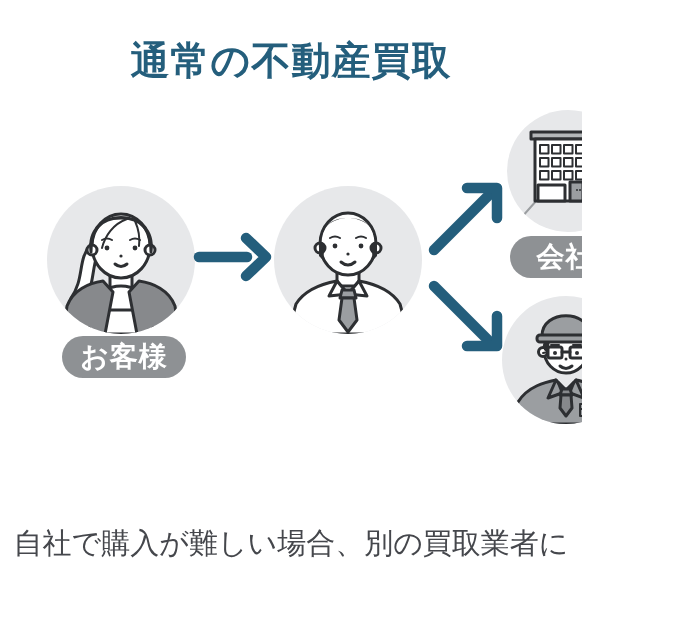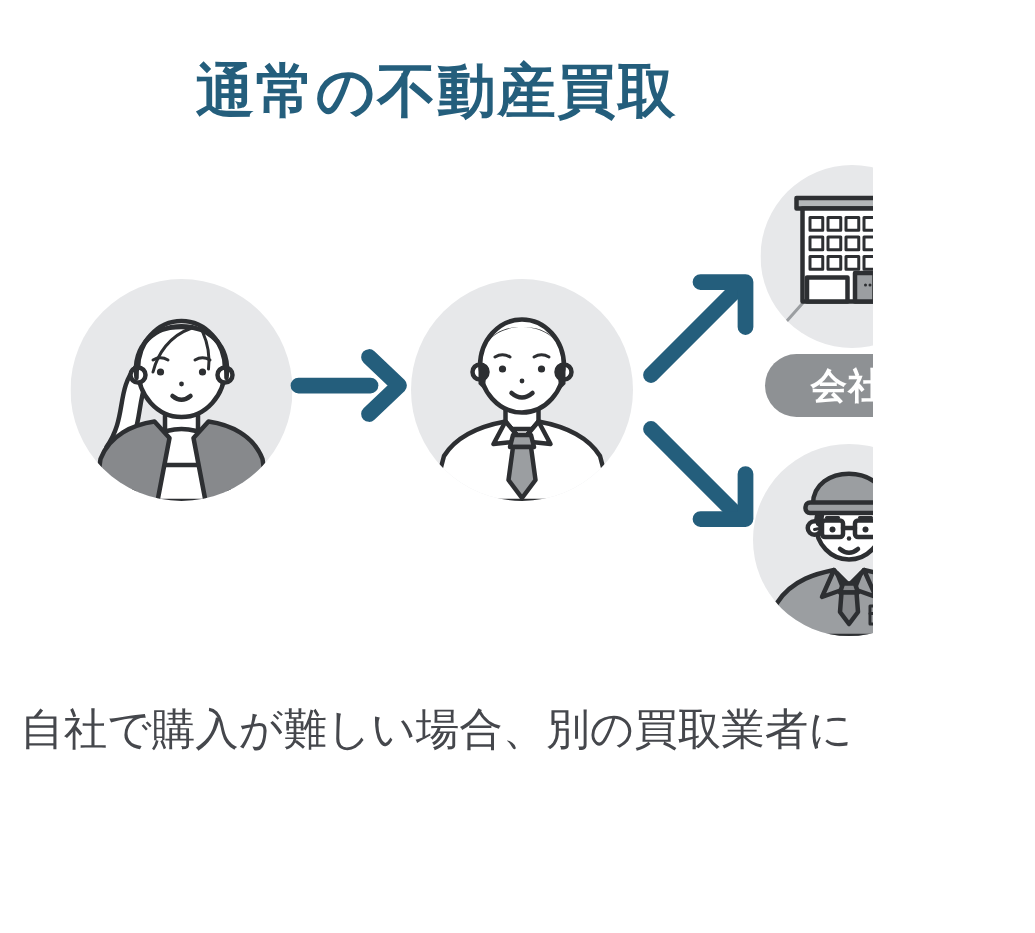--- a/index.html
+++ b/index.html
@@ -15,33 +15,33 @@
   .title {
     position:absolute; top:34px; left:0; width:100%;
     text-align:center; font-size:39px; font-weight:bold;
     color:var(--accent,#245e7c); letter-spacing:1px;
   }
   .avatar { position:absolute; }
   .avatar svg { display:block; width:100%; height:100%; }
   .pill {
     position:absolute; display:flex; align-items:center; justify-content:center;
     background:var(--pill-bg,#8e9194); color:var(--pill-text,#fff);
-    font-weight:bold; font-size:24px; border-radius:21px; letter-spacing:1px;
+    font-weight:bold; font-size:28px; border-radius:21px; letter-spacing:1px;
   }
   .pill-customer { left:62px;  top:336px; width:124px; height:42px; }
   .pill-sales    { left:269px; top:336px; width:161px; height:42px; }
   .pill-company  { left:510px; top:236px; width:111px; height:42px; }
   .pill-buyer    { left:487px; top:423px; width:159px; height:42px; }
   .av-customer { left:47px;  top:186px; width:148px; height:148px; }
   .av-sales    { left:274px; top:186px; width:148px; height:148px; }
   .av-company  { left:507px; top:110px; width:122px; height:122px; }
   .av-buyer    { left:502px; top:296px; width:128px; height:128px; }
   .arrows { position:absolute; left:0; top:0; width:690px; height:622px; pointer-events:none; }
   .caption {
-    position:absolute; top:464px; left:0; width:100%;
+    position:absolute; top:520px; left:0; width:100%;
     text-align:center; font-size:29px; line-height:46px;
     color:var(--caption-text,#45474c);
   }
   .caption span { display:block; }
   
   .cbg  { fill:var(--avatar-bg,#e7e8ea); }
   .ln   { stroke:var(--outline,#2d2f32); stroke-width:3; fill:none;
           stroke-linecap:round; stroke-linejoin:round; }
   .thin { stroke-width:2; }
   .fw   { fill:#fff; }
@@ -83,20 +83,21 @@
         <circle class="fd" cx="88" cy="62" r="2.4"></circle>
         <circle class="fd" cx="74" cy="70" r="1.6"></circle>
         <path class="ln" d="M68 78 Q74 83 80 78"></path>
         <path class="ln fw" d="M42 148 L44 120 C50 106 62 100 74 100 C86 100 98 106 104 120 L106 148 Z"></path>
         <path class="ln" d="M62 124 L86 124" stroke-width="4"></path>
         <path class="ln fgd" d="M16 148 L20 120 C26 104 42 97 56 95 L66 106 L58 148 Z"></path>
         <path class="ln fgd" d="M132 148 L128 120 C122 104 106 97 92 95 L82 106 L90 148 Z"></path>
       </g>
     </svg>
   </div>
+  <div class="pill pill-customer">お客様</div>
 
   <div class="avatar av-sales">
     <svg viewBox="0 0 148 148">
       <defs>
           <clipPath id="cpB">
             <circle cx="74" cy="74" r="74"></circle>
           </clipPath>
         </defs>
       <circle class="cbg" cx="74" cy="74" r="74"></circle>
       <g clip-path="url(#cpB)">

